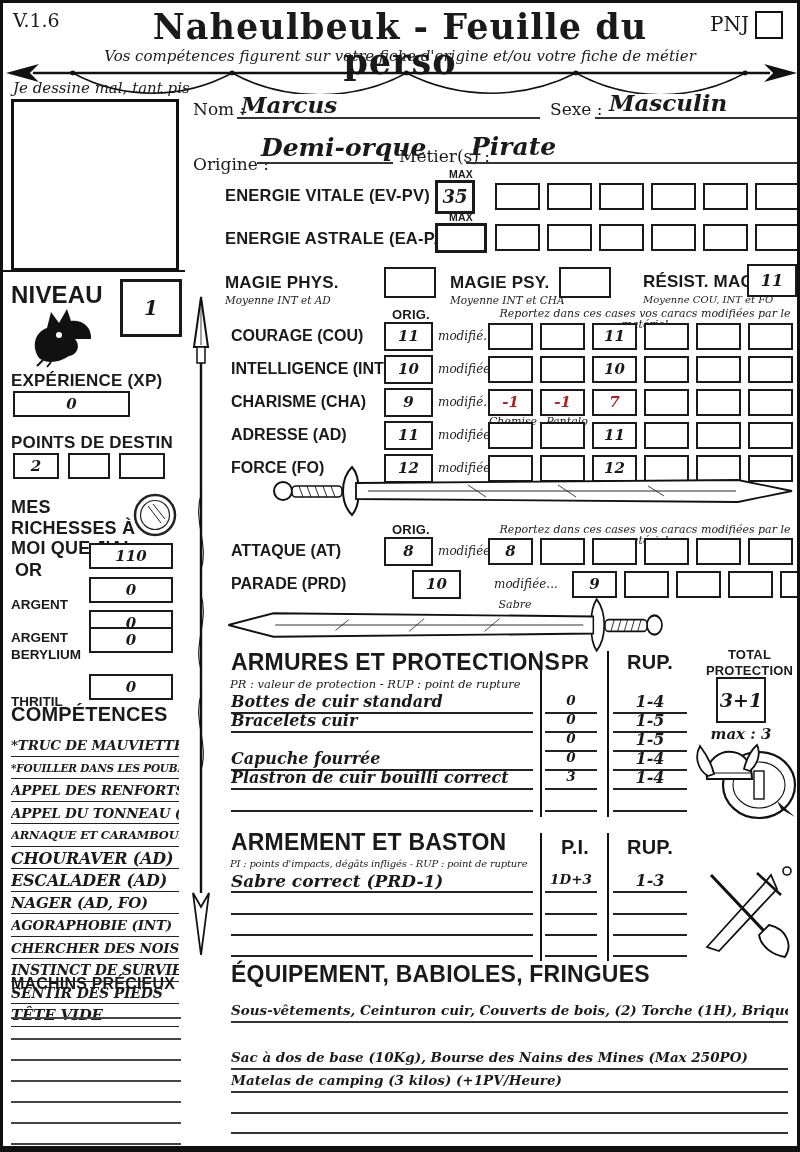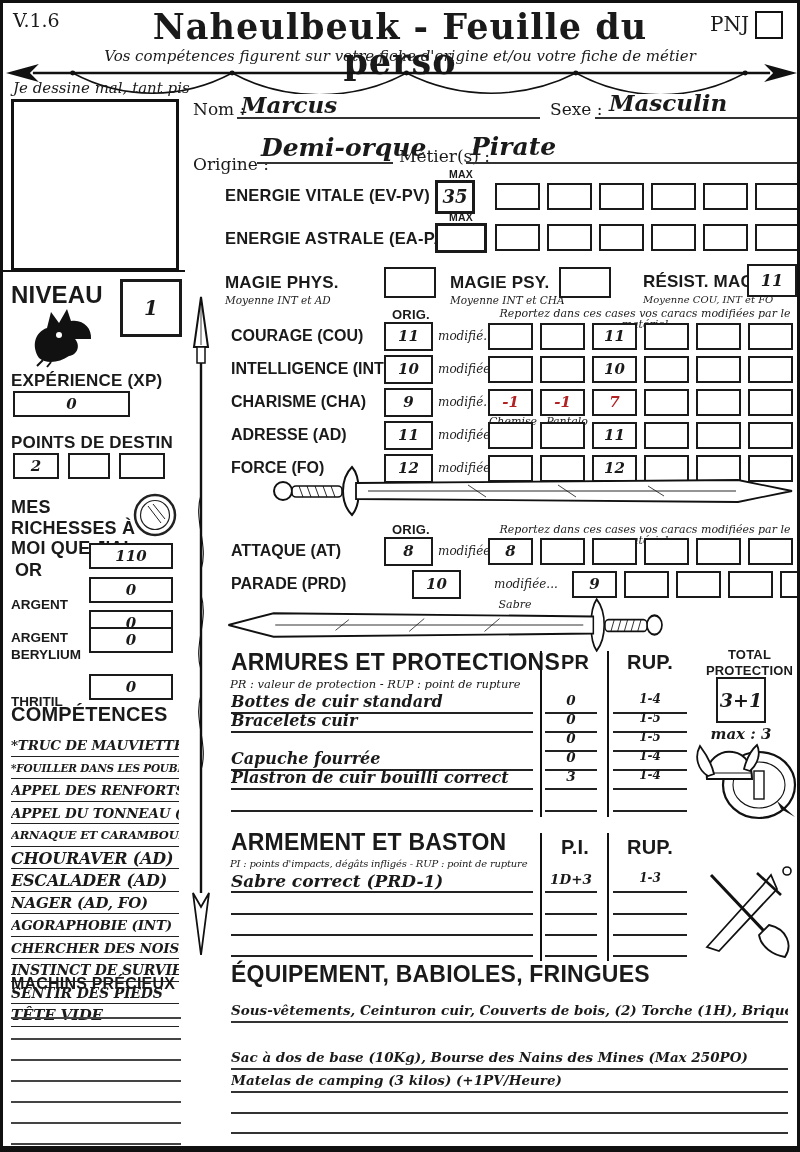--- a/index.html
+++ b/index.html
@@ -31,21 +31,21 @@
   .skill:nth-child(6),.skill:nth-child(7){font-size:16px;}
   .skill:nth-child(8){font-size:15px;}
   .skill:nth-child(11),.skill:nth-child(12){font-size:14px;}
   .skill:nth-child(13){font-size:15px;}
   .armrow{position:absolute;left:228px;width:462px;height:20px;}
   .armrow .nm{position:absolute;left:0;width:302px;height:100%;border-bottom:2px solid #222;
     font-family:"DejaVu Serif",serif;font-style:italic;font-weight:bold;font-size:16px;white-space:nowrap;overflow:hidden;}
   .armrow .pr{position:absolute;left:314px;width:52px;height:100%;border-bottom:2px solid #222;
     font-family:"DejaVu Serif",serif;font-style:italic;font-weight:bold;font-size:13.5px;text-align:center;}
   .armrow .ru{position:absolute;left:382px;width:74px;height:100%;border-bottom:2px solid #222;
-    font-family:"DejaVu Serif",serif;font-style:italic;font-weight:bold;font-size:12px;text-align:center;}
+    font-family:"DejaVu Serif",serif;font-style:italic;font-weight:bold;font-size:16px;text-align:center;}
   .eqline{position:absolute;left:228px;width:557px;height:19px;border-bottom:2px solid #333;
     font-family:"DejaVu Serif",serif;font-style:italic;font-weight:bold;font-size:13.5px;white-space:nowrap;overflow:hidden;}
   .moneyrow{position:absolute;left:8px;width:162px;height:26px;display:flex;align-items:center;justify-content:space-between;}
   .moneylabel{font-weight:bold;font-size:13.5px;margin-top:29px;}
   .moneylabel.big{font-size:18px;padding-left:4px;}
   .moneybox{width:84px;height:26px;border:2.5px solid #1a1a1a;font-size:15px;}
   .blankline{position:absolute;left:8px;width:170px;border-bottom:2px solid #444;height:0;}
 </style>
 </head>
 <body>

